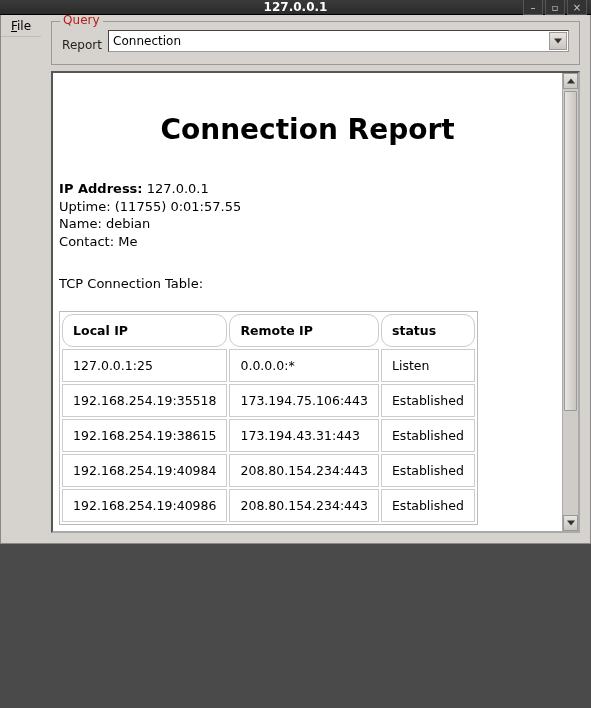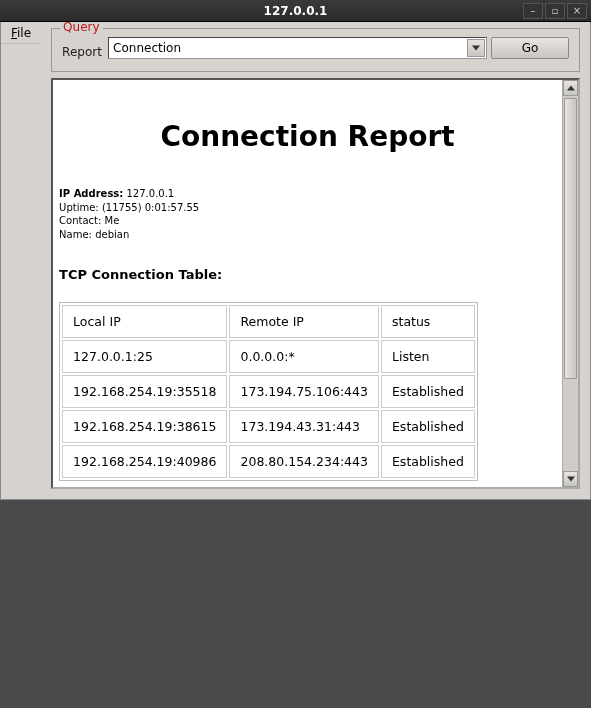--- a/index.html
+++ b/index.html
@@ -187,45 +187,45 @@
   border: 1px solid #999;
   border-radius: 1px;
 }
 .report-title {
   text-align: center;
   font-size: 28px;
   font-weight: bold;
   margin: 40px 0 34px 0;
 }
 .info-block {
-  font-size: 10px;
+  font-size: 13px;
   line-height: 1.35;
   margin-bottom: 26px;
 }
 .info-line .lbl { font-weight: bold; }
 .section-head {
   font-size: 13px;
-  font-weight: bold;
+  font-weight: normal;
   margin-bottom: 20px;
 }
 .conn-table {
   border-collapse: separate;
   border-spacing: 2px;
   border: 1px solid #bbb;
   font-size: 12.5px;
   width: auto;
 }
 .conn-table th, .conn-table td {
   border: 1px solid #ccc;
   padding: 8px 10px;
   text-align: left;
   font-weight: normal;
   white-space: nowrap;
 }
-.conn-table th { font-weight: normal; }
+.conn-table th { font-weight: bold; border-radius: 11px; }
 </style>
 </head>
 <body>
 
 <div class="window">
 
   <div class="titlebar">
     <span class="titlebar-title">127.0.0.1</span>
     <div class="titlebar-controls">
       <div class="tb-btn">
@@ -255,47 +255,44 @@
           <div class="select-wrap">
             <div class="select-box">
               <span>Connection</span>
               <div class="select-arrow">
                 <svg viewBox="0 0 10 6">
                     <path d="M0 0 L5 6 L10 0 Z" fill="#333"></path>
                   </svg>
               </div>
             </div>
           </div>
-          <div class="go-btn">
-            <span>Go</span>
-          </div>
         </div>
       </div>
 
       <div class="report-wrap">
         <div class="report-content">
 
           <div class="report-title">Connection Report</div>
 
           <div class="info-block">
             <div class="info-line">
               <span class="lbl">IP Address:</span>
               <span>127.0.0.1</span>
             </div>
             <div class="info-line">
               <span>Uptime:</span>
               <span>(11755) 0:01:57.55</span>
             </div>
             <div class="info-line">
+              <span>Name:</span>
+              <span>debian</span>
+            </div>
+            <div class="info-line">
               <span>Contact:</span>
               <span>Me</span>
-            </div>
-            <div class="info-line">
-              <span>Name:</span>
-              <span>debian</span>
             </div>
           </div>
 
           <div class="section-head">TCP Connection Table:</div>
 
           <table class="conn-table">
             <thead>
               <tr>
                 <th>Local IP</th>
                 <th>Remote IP</th>
@@ -312,20 +309,25 @@
                   <td>192.168.254.19:35518</td>
                   <td>173.194.75.106:443</td>
                   <td>Established</td>
                 </tr>
                 <tr>
                   <td>192.168.254.19:38615</td>
                   <td>173.194.43.31:443</td>
                   <td>Established</td>
                 </tr>
                 <tr>
+                  <td>192.168.254.19:40984</td>
+                  <td>208.80.154.234:443</td>
+                  <td>Established</td>
+                </tr>
+                <tr>
                   <td>192.168.254.19:40986</td>
                   <td>208.80.154.234:443</td>
                   <td>Established</td>
                 </tr>
               </tbody>
           </table>
 
         </div>
 
         <div class="scrollbar">

